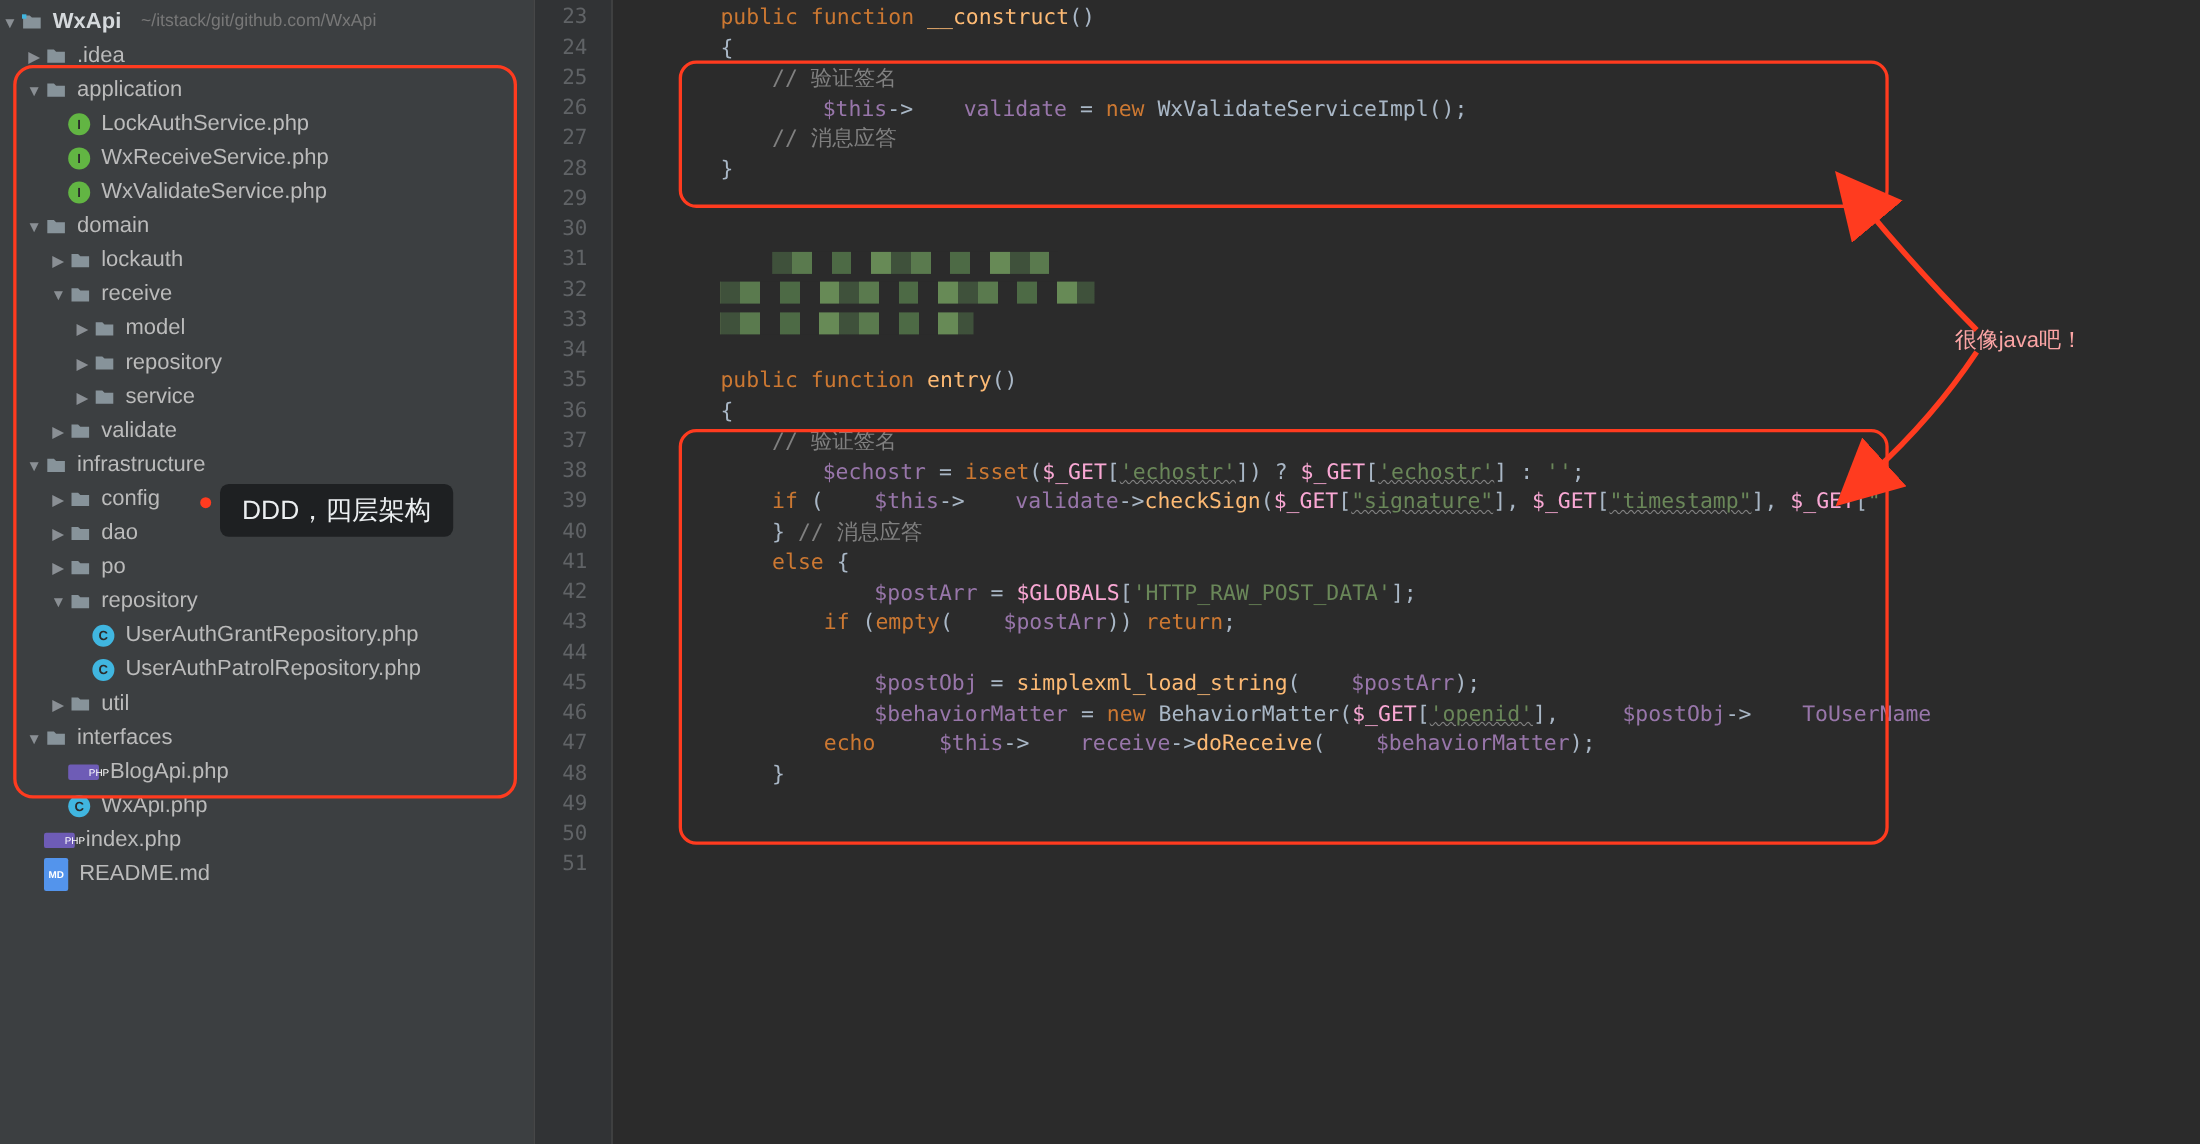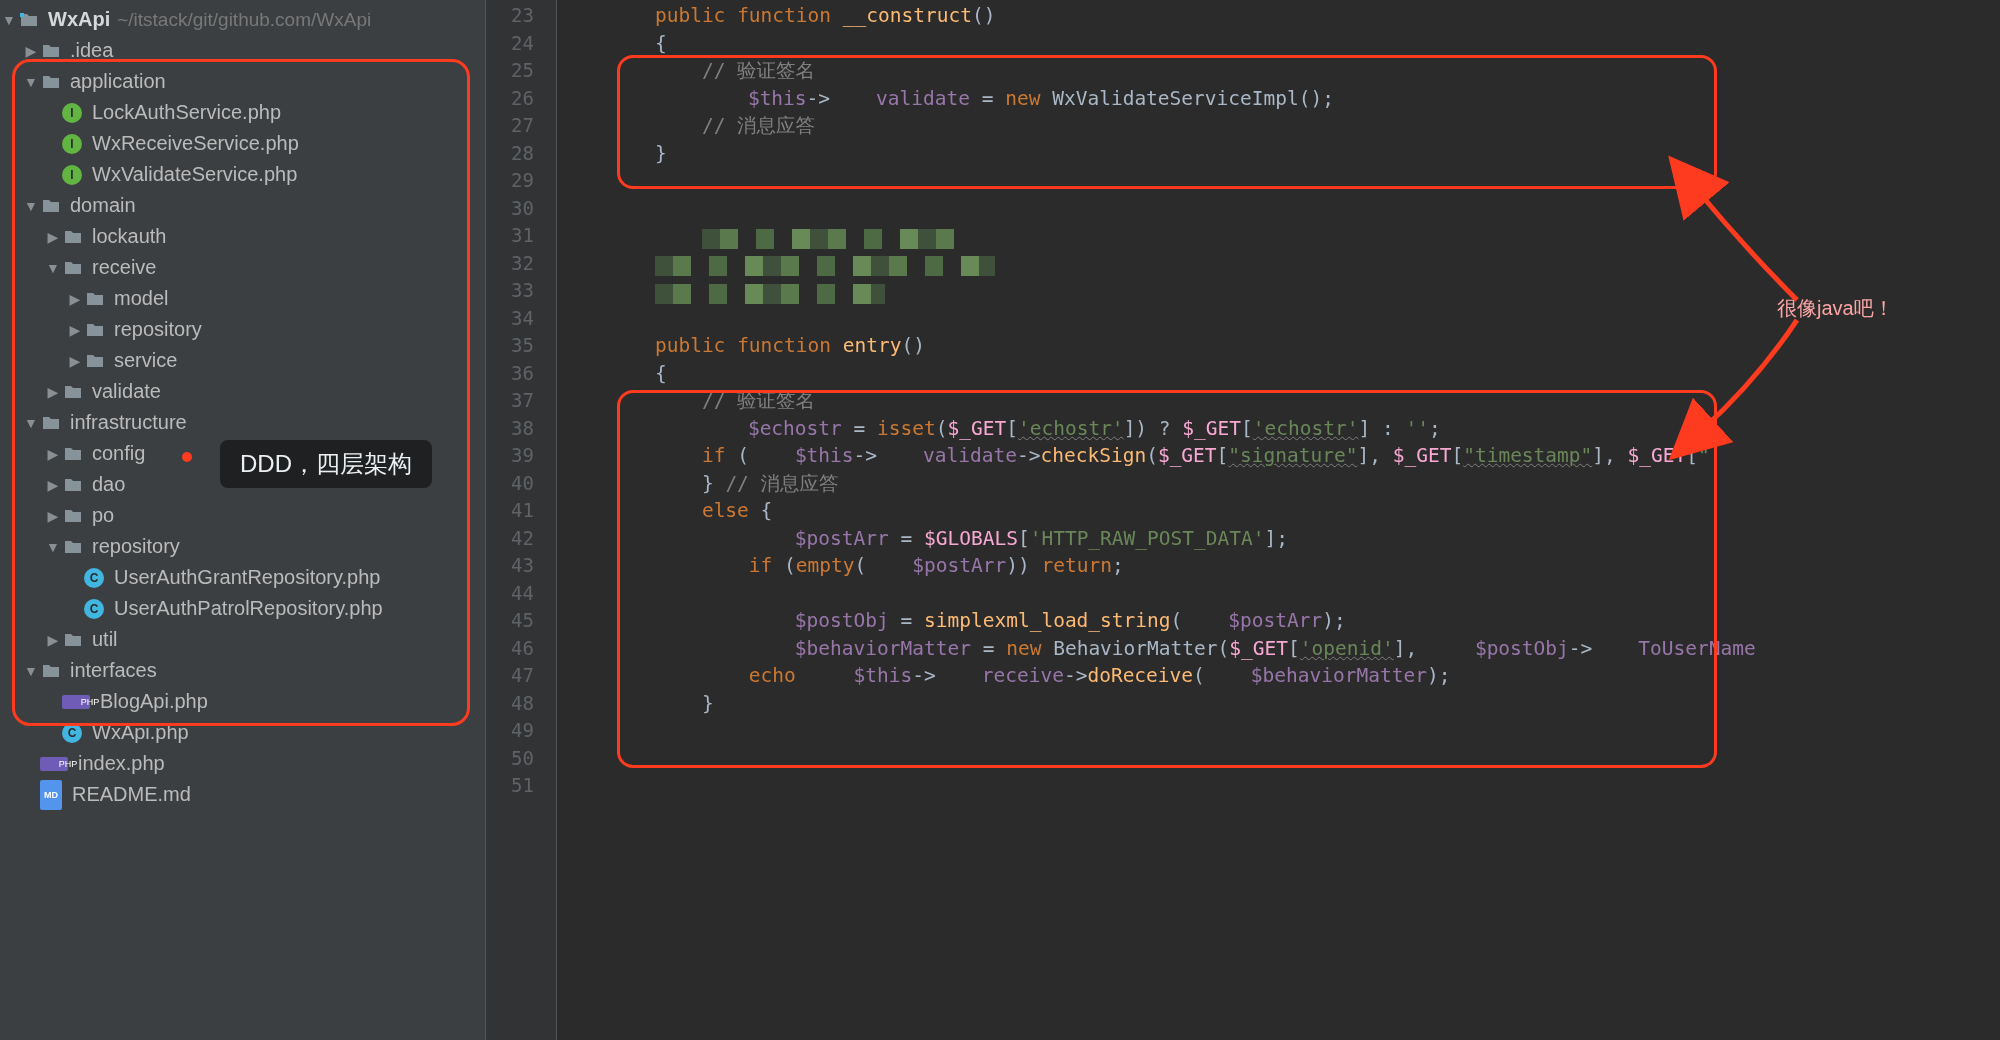--- a/index.html
+++ b/index.html
@@ -55,39 +55,38 @@
     font-size:12px; font-weight:bold; color:#2b2b2b;
     display:inline-flex;align-items:center;justify-content:center;
     margin-right:10px;
   }
   .ficon.badge.green { background:#62b543; }
   .ficon.badge.blue  { background:#40b6e0; }
   .ficon.php  { background:#6e5cb6; width:22px;height:14px;border-radius:2px;font-size:9px;color:#fff;font-weight:normal;margin-right:10px;padding-left:28px;}
   .ficon.md   { background:#5394ec; width:22px;height:30px;border-radius:2px;font-size:9px;color:#fff;font-weight:bold;margin-right:10px;}
   .tree-label { font-size:20px; }
   .tree-label.bold { font-weight:bold; color:#d5d9dc;}
-  .tree-label.dim  { color:#787878; margin-left:7px; font-size:19px;}
+  .tree-label.dim  { color:#787878; margin-left:18px; font-size:16px;}
   .tree-highlight-box {
     position:absolute;
     left:12px; top:59px;
     width:458px; height:667px;
     border:3px solid #ff3b1f;
     border-radius:18px;
     pointer-events:none;
   }
   .tooltip-ddd {
     position:absolute;
     left:200px; top:440px;
     background:#1e2022;
     border-radius:8px;
     padding: 8px 20px;
     color:#eceff1;
     font-size:24px;
     z-index:5;
-    margin-left:20px;
   }
   .tooltip-dot {
     position:absolute;
     left:182px; top:452px;
     width:10px; height:10px; border-radius:50%;
     background:#ff3b1f;
     z-index:6;
   }
 
   

